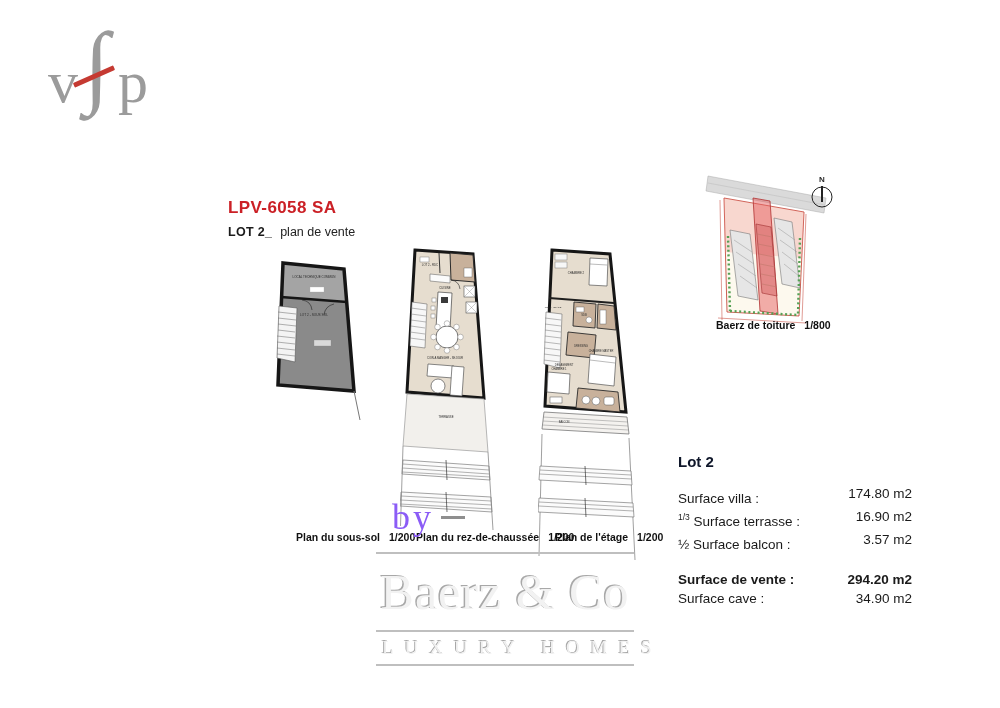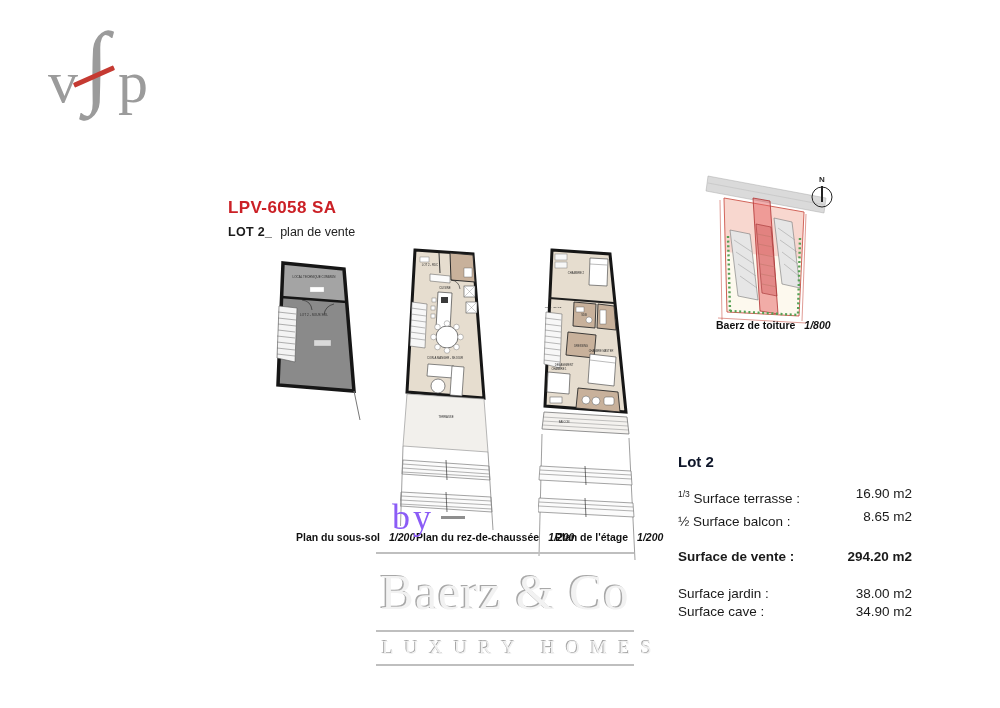--- a/index.html
+++ b/index.html
@@ -20,21 +20,21 @@
 
   
   #header { left:228px; top:198px; }
   #project-code { color:#cb2026; font-weight:bold; font-size:17px; letter-spacing:0.4px; }
   #lot-line { margin-top:7px; font-size:12.5px; }
   #lot-label { font-weight:bold; letter-spacing:0.3px; }
   #plan-type { font-weight:normal; color:#222; margin-left:8px; }
 
   
   .caption { font-size:10.5px; font-weight:bold; color:#111; white-space:nowrap; }
-  .caption .scale { margin-left:9px;font-style:italic; }
+  .caption .scale { margin-left:9px; }
   #cap-soussol { left:279px; top:531px;margin-left:17px; }
   #cap-rdc { left:416px; top:531px; }
   #cap-etage { left:555px; top:531px; }
   #cap-toiture { left:716px; top:319px; }
 
   
   #surfaces { left:678px; top:453px; width:234px; }
   #surfaces-title { color:#0f172a; font-weight:bold; font-size:15px; margin-bottom:15px; }
   .srow { display:flex; justify-content:space-between; font-size:13.5px; line-height:18.5px; color:#1a1a1a; }
   .srow .val { text-align:right; white-space:nowrap; }
@@ -282,34 +282,34 @@
   <div class="abs caption" id="cap-etage">
     <span>Plan de l'étage</span><span class="scale">1/200</span>
   </div>
   <div class="abs caption" id="cap-toiture">
     <span>Baerz de toiture</span><span class="scale">1/800</span>
   </div>
 
   <div class="abs" id="surfaces">
     <div id="surfaces-title">Lot 2</div>
     <div class="srow">
+      <span class="lbl"><sup></sup><span>Surface villa :</span></span>
+      <span class="val">174.80 m2</span>
+    </div>
+    <div class="srow">
       <span class="lbl"><sup>1/3</sup><span> Surface terrasse :</span></span>
       <span class="val">16.90 m2</span>
     </div>
     <div class="srow">
       <span class="lbl"><sup></sup><span>½ Surface balcon :</span></span>
-      <span class="val">8.65 m2</span>
+      <span class="val">3.57 m2</span>
     </div>
     <div class="srow total">
       <span class="lbl">Surface de vente :</span>
       <span class="val">294.20 m2</span>
-    </div>
-    <div class="srow gap-jardin">
-      <span class="lbl">Surface jardin :</span>
-      <span class="val">38.00 m2</span>
     </div>
     <div class="srow">
       <span class="lbl">Surface cave :</span>
       <span class="val">34.90 m2</span>
     </div>
   </div>
 
   <div class="abs" id="wm-by">by</div>
   <div class="abs" id="wm-by-dash"></div>
   <div class="abs" id="wm">

